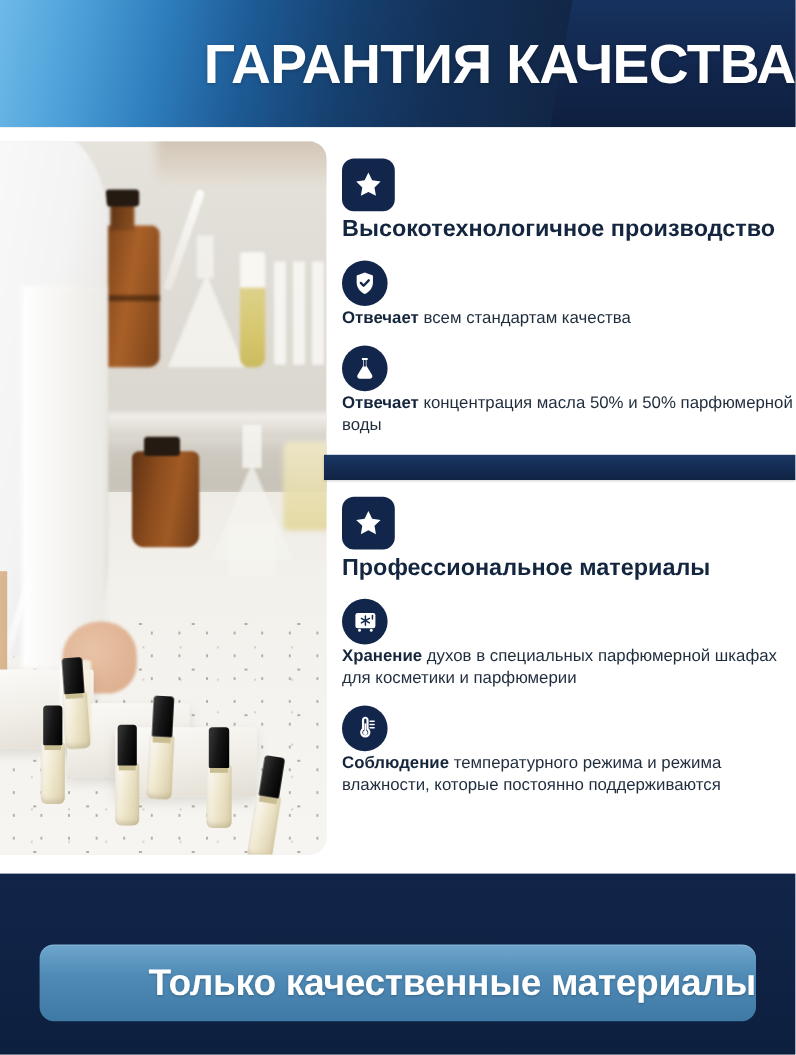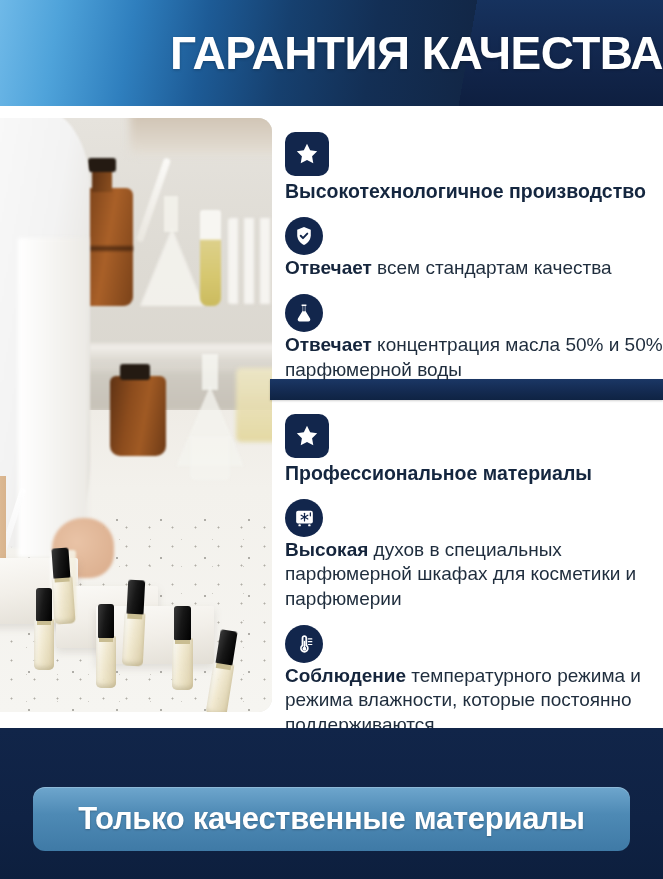--- a/index.html
+++ b/index.html
@@ -296,21 +296,21 @@
     border-radius: 10px;
     margin-top: 0;
     margin-right: 9px;
   }
   .f-icon.circle {
     background: #12264c;
     border-radius: 50%;
   }
   .f-text {
     color: #1f2d3d;
-    font-size: 19px;
+    font-size: 14px;
     line-height: 1.28;
     padding-top: 1px;
   }
   .f-text.head {
     font-weight: bold;
     font-size: 19.5px;
     color: #14263f;
     line-height: 1.24;
     padding-top: 3px;
   }
@@ -322,21 +322,21 @@
     left: 0; top: 728px;
     width: 663px; height: 151px;
     background: linear-gradient(180deg,#112549 0%, #0f2244 60%, #0d1f3e 100%);
   }
   .footer-pill {
     position: absolute;
     left: 33px; top: 59px;
     width: 597px; height: 64px;
     border-radius: 12px;
     background: linear-gradient(180deg,#6ea6cd 0%, #4e8ab5 42%, #3f7aa6 100%);
-    display: flex; align-items: center; justify-content: center;
+    display: flex; align-items: center; justify-content: flex-end;
     box-shadow: inset 0 1px 0 rgba(255,255,255,.22);
   }
   .footer-pill-text {
     color: #ffffff;
     font-size: 31px;
     font-weight: bold;
     letter-spacing: -0.3px;
     white-space: nowrap;
     text-shadow: 0 1px 2px rgba(0,0,0,.25);
   }
@@ -470,21 +470,21 @@
             <rect x="5.6" y="18" width="2.6" height="2.2" rx="1" fill="#ffffff"></rect>
             <rect x="15.8" y="18" width="2.6" height="2.2" rx="1" fill="#ffffff"></rect>
             <g stroke="#12264c" stroke-width="1.25" stroke-linecap="round">
               <line x1="12" y1="6.6" x2="12" y2="14.6"></line>
               <line x1="8.5" y1="8.6" x2="15.5" y2="12.6"></line>
               <line x1="15.5" y1="8.6" x2="8.5" y2="12.6"></line>
             </g>
             <line x1="18.1" y1="6.2" x2="18.1" y2="9.2" stroke="#12264c" stroke-width="1.3" stroke-linecap="round"></line>
           </svg>
         </div>
-        <div class="f-text"><b>Высокая</b><span> духов в специальных парфюмерной шкафах для косметики и парфюмерии</span></div>
+        <div class="f-text"><b>Хранение</b><span> духов в специальных парфюмерной шкафах для косметики и парфюмерии</span></div>
       </div>
 
       <div class="f-row">
         <div class="f-icon circle">
           <svg width="23" height="23" viewBox="0 0 24 24" aria-hidden="true">
             <path fill="#ffffff" d="M11.9 2.3c-1.6 0-2.9 1.3-2.9 2.9v7.35a4.5 4.5 0 1 0 5.8 0V5.2c0-1.6-1.3-2.9-2.9-2.9zm0 1.9c.55 0 1 .45 1 1v8.3l.5.33a2.6 2.6 0 1 1-3 0l.5-.33V5.2c0-.55.45-1 1-1z"></path>
             <circle cx="11.9" cy="16.4" r="2" fill="#ffffff"></circle>
             <rect x="11.2" y="8.2" width="1.5" height="8" fill="#ffffff"></rect>
             <g stroke="#ffffff" stroke-width="1.3" stroke-linecap="round">
               <line x1="16" y1="6.2" x2="19.6" y2="6.2"></line>

